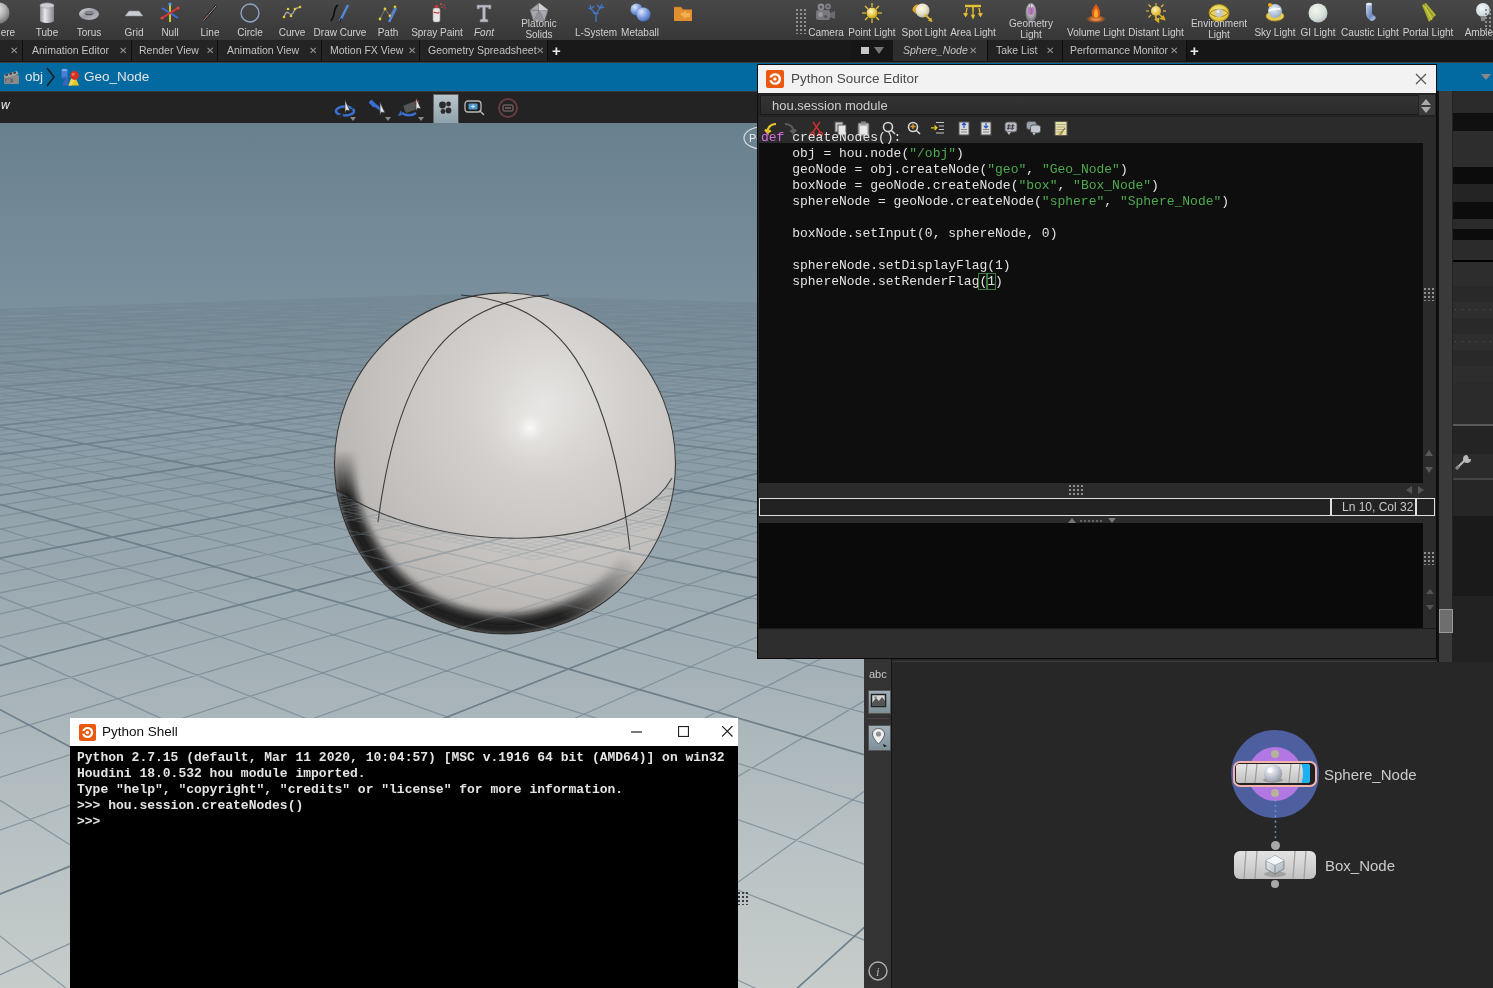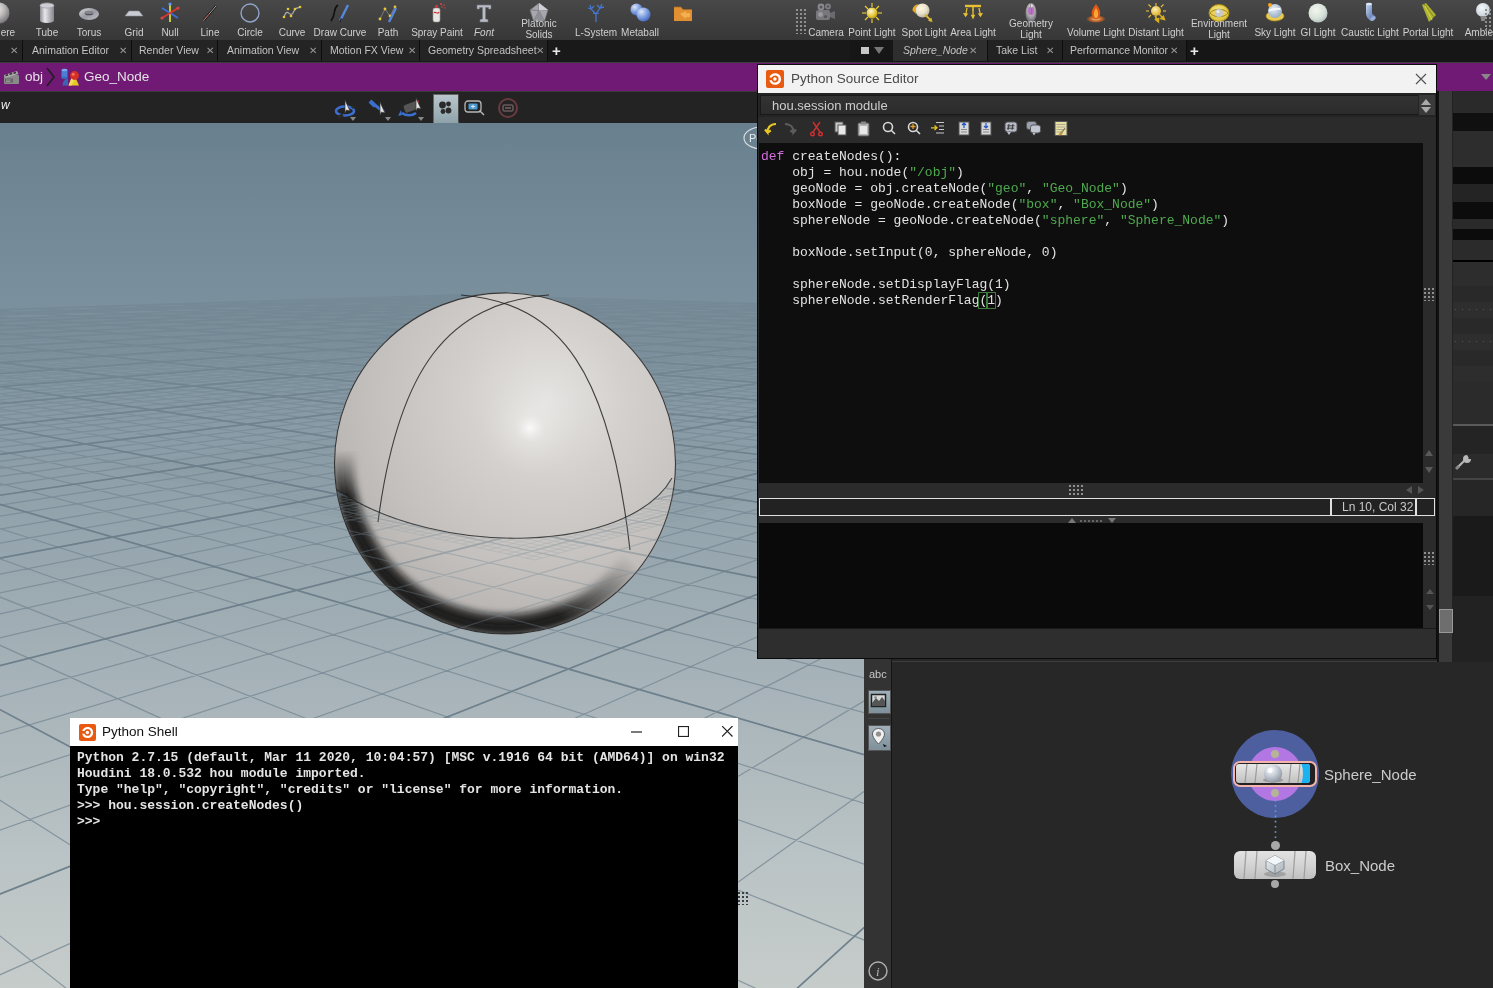--- a/index.html
+++ b/index.html
@@ -361,21 +361,21 @@
     <div class="abs tabtxt" style="left:903px;top:4px;font-style:italic;">Sphere_Node</div>
     <div class="abs" style="left:969px;top:5px;color:#999;font-size:10px;">✕</div>
 <div class="abs" style="left:988px;top:0;width:74px;height:21px;background:#222;border-right:1px solid #0d0d0d;"></div>
     <div class="abs tabtxt" style="left:996px;top:4px;">Take List</div>
     <div class="abs" style="left:1046px;top:5px;color:#999;font-size:10px;">✕</div>
 <div class="abs" style="left:1063px;top:0;width:123px;height:21px;background:#222;border-right:1px solid #0d0d0d;"></div>
     <div class="abs tabtxt" style="left:1070px;top:4px;">Performance Monitor</div>
     <div class="abs" style="left:1170px;top:5px;color:#999;font-size:10px;">✕</div>
 <div class="abs" style="left:1190px;top:2px;color:#e8e8e8;font-size:15px;font-weight:bold;">+</div>
 </div>
-<div class="abs" style="left:0;top:62px;width:1493px;height:29px;background:#701a75;border-top:1px solid #3d3d3d;border-bottom:1px solid #080808;">
+<div class="abs" style="left:0;top:62px;width:1493px;height:29px;background:#0369a1;border-top:1px solid #3d3d3d;border-bottom:1px solid #080808;">
 <svg class="abs" style="left:3px;top:5px" width="18" height="19" viewBox="0 0 18 19">
 <rect x="1" y="7" width="15" height="9" rx="1" fill="#8a8a8a"></rect>
       <path d="M1 7 L14 3 L15.5 6 L2.5 10Z" fill="#a8a8a8"></path>
 <path d="M2.5 7.5 L5 6.8 M6.5 6.3 L9 5.6 M10.5 5.2 L13 4.5" stroke="#333" stroke-width="1.6"></path>
 <rect x="2" y="10.5" width="8" height="4" fill="#666"></rect>
       <path d="M3 12 L8 12 M3 13.5 L7 13.5" stroke="#aaa" stroke-width="0.7"></path>
     </svg>
 <div class="abs" style="left:25px;top:6px;color:#e4e4e4;font-size:13.5px;">obj</div>
 <div class="abs" style="left:46px;top:4px;width:11px;height:20px;"><svg width="11" height="20">
         <path d="M1 1 L8 10 L1 19" fill="none" stroke="#1f1f1f" stroke-width="1.6"></path>
@@ -727,21 +727,21 @@
       </g>
 <g transform="translate(296,2)">
         <rect x="1" y="0.5" width="12" height="14" fill="#e8e0a0" stroke="#555"></rect>
         <path d="M2.5 3.5 L11.5 3.5 M2.5 6 L11.5 6 M2.5 8.5 L11.5 8.5 M2.5 11 L8 11" stroke="#999" stroke-width="0.8"></path>
         <path d="M11 7 L5.5 13 L4.8 14.8 L6.8 14.2 Z" fill="#e8a030" stroke="#555" stroke-width="0.5"></path>
       </g>
 </svg>
 <div class="abs" style="left:1px;top:78px;width:664px;height:340px;background:#0e0e0e;"></div>
 <div class="abs" style="left:665px;top:78px;width:13px;height:340px;background:#2b2b2b;"></div>
 <div class="dotgrip" style="left:665px;top:222px;"></div>
-<div class="abs mono" style="left:3px;top:84px;font-size:13px;line-height:16px;white-space:pre;color:#e2e2e2;"><span style="color:#d56de0">def</span> createNodes():
+<div class="abs mono" style="left:3px;top:65px;font-size:13px;line-height:16px;white-space:pre;color:#e2e2e2;"><span style="color:#d56de0">def</span> createNodes():
     obj = hou.node(<span style="color:#4faa4f">"/obj"</span>)
     geoNode = obj.createNode(<span style="color:#4faa4f">"geo"</span>, <span style="color:#4faa4f">"Geo_Node"</span>)
     boxNode = geoNode.createNode(<span style="color:#4faa4f">"box"</span>, <span style="color:#4faa4f">"Box_Node"</span>)
     sphereNode = geoNode.createNode(<span style="color:#4faa4f">"sphere"</span>, <span style="color:#4faa4f">"Sphere_Node"</span>)
 
     boxNode.setInput(0, sphereNode, 0)
 
     sphereNode.setDisplayFlag(1)
     sphereNode.setRenderFlag<span style="outline:1px solid #3f7a3f;">(</span><span style="outline:1px solid #3f7a3f;">1</span>)</div>
 <div class="abs" style="left:0;top:418px;width:678px;height:14px;background:#2b2b2b;"></div>

